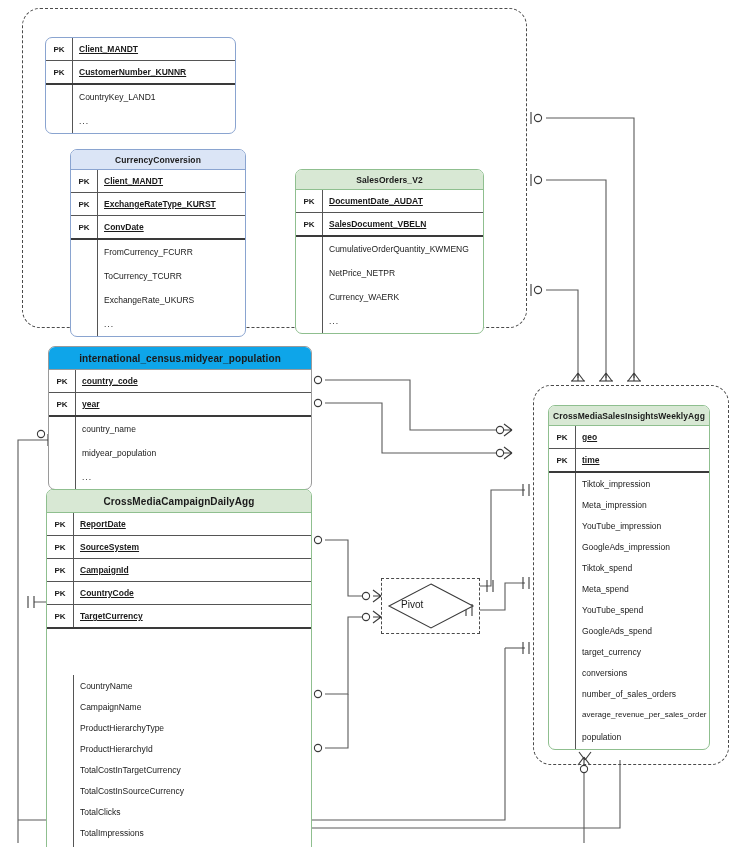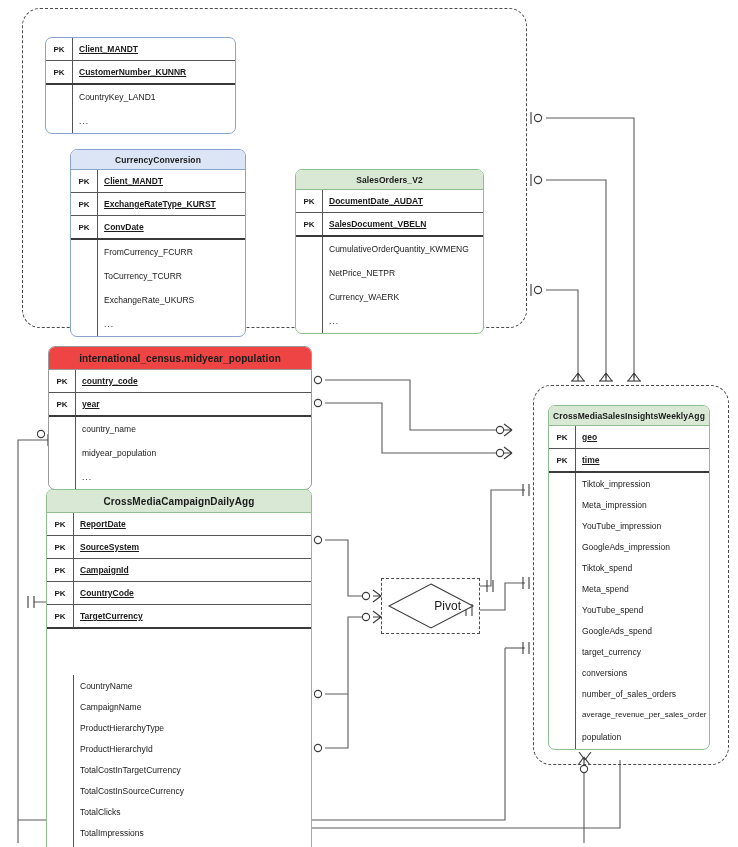--- a/index.html
+++ b/index.html
@@ -85,23 +85,23 @@
     border:1.4px dashed #4a4a4a;
     z-index:2;
   }
   .pivot-diamond{
     position:absolute;
     z-index:3;
   }
   .pivot-label{
     position:absolute;
     z-index:4;
-    font-size:12px;
+    font-size:10px;
     color:#1a1a1a;
-    text-align:right;
+    text-align:left;
     width:60px;
   }
 </style>
 </head>
 <body>
 
 <div id="canvas">
 
   <div class="boundary" style="left:22px;top:8px;width:505px;height:320px;"></div>
   <div class="boundary" style="left:533px;top:385px;width:196px;height:380px;"></div>
@@ -297,21 +297,21 @@
       <div class="pkcell"></div>
       <div class="namecell">Currency_WAERK</div>
     </div>
     <div class="row attr">
       <div class="pkcell"></div>
       <div class="namecell ellipsis">...</div>
     </div>
   </div>
 
   <div class="entity" style="left:48px;top:346px;width:264px;border-color:#9a9a9a;">
-    <div class="ent-title big" style="background:#ef4444;border-bottom-color:#9a9a9a;">international_census.midyear_population</div>
+    <div class="ent-title big" style="background:#0ea5e9;border-bottom-color:#9a9a9a;">international_census.midyear_population</div>
     <div class="row pk">
       <div class="pkcell">PK</div>
       <div class="namecell">country_code</div>
     </div>
     <div class="row pk lastpk">
       <div class="pkcell">PK</div>
       <div class="namecell">year</div>
     </div>
     <div class="row attr">
       <div class="pkcell"></div>

